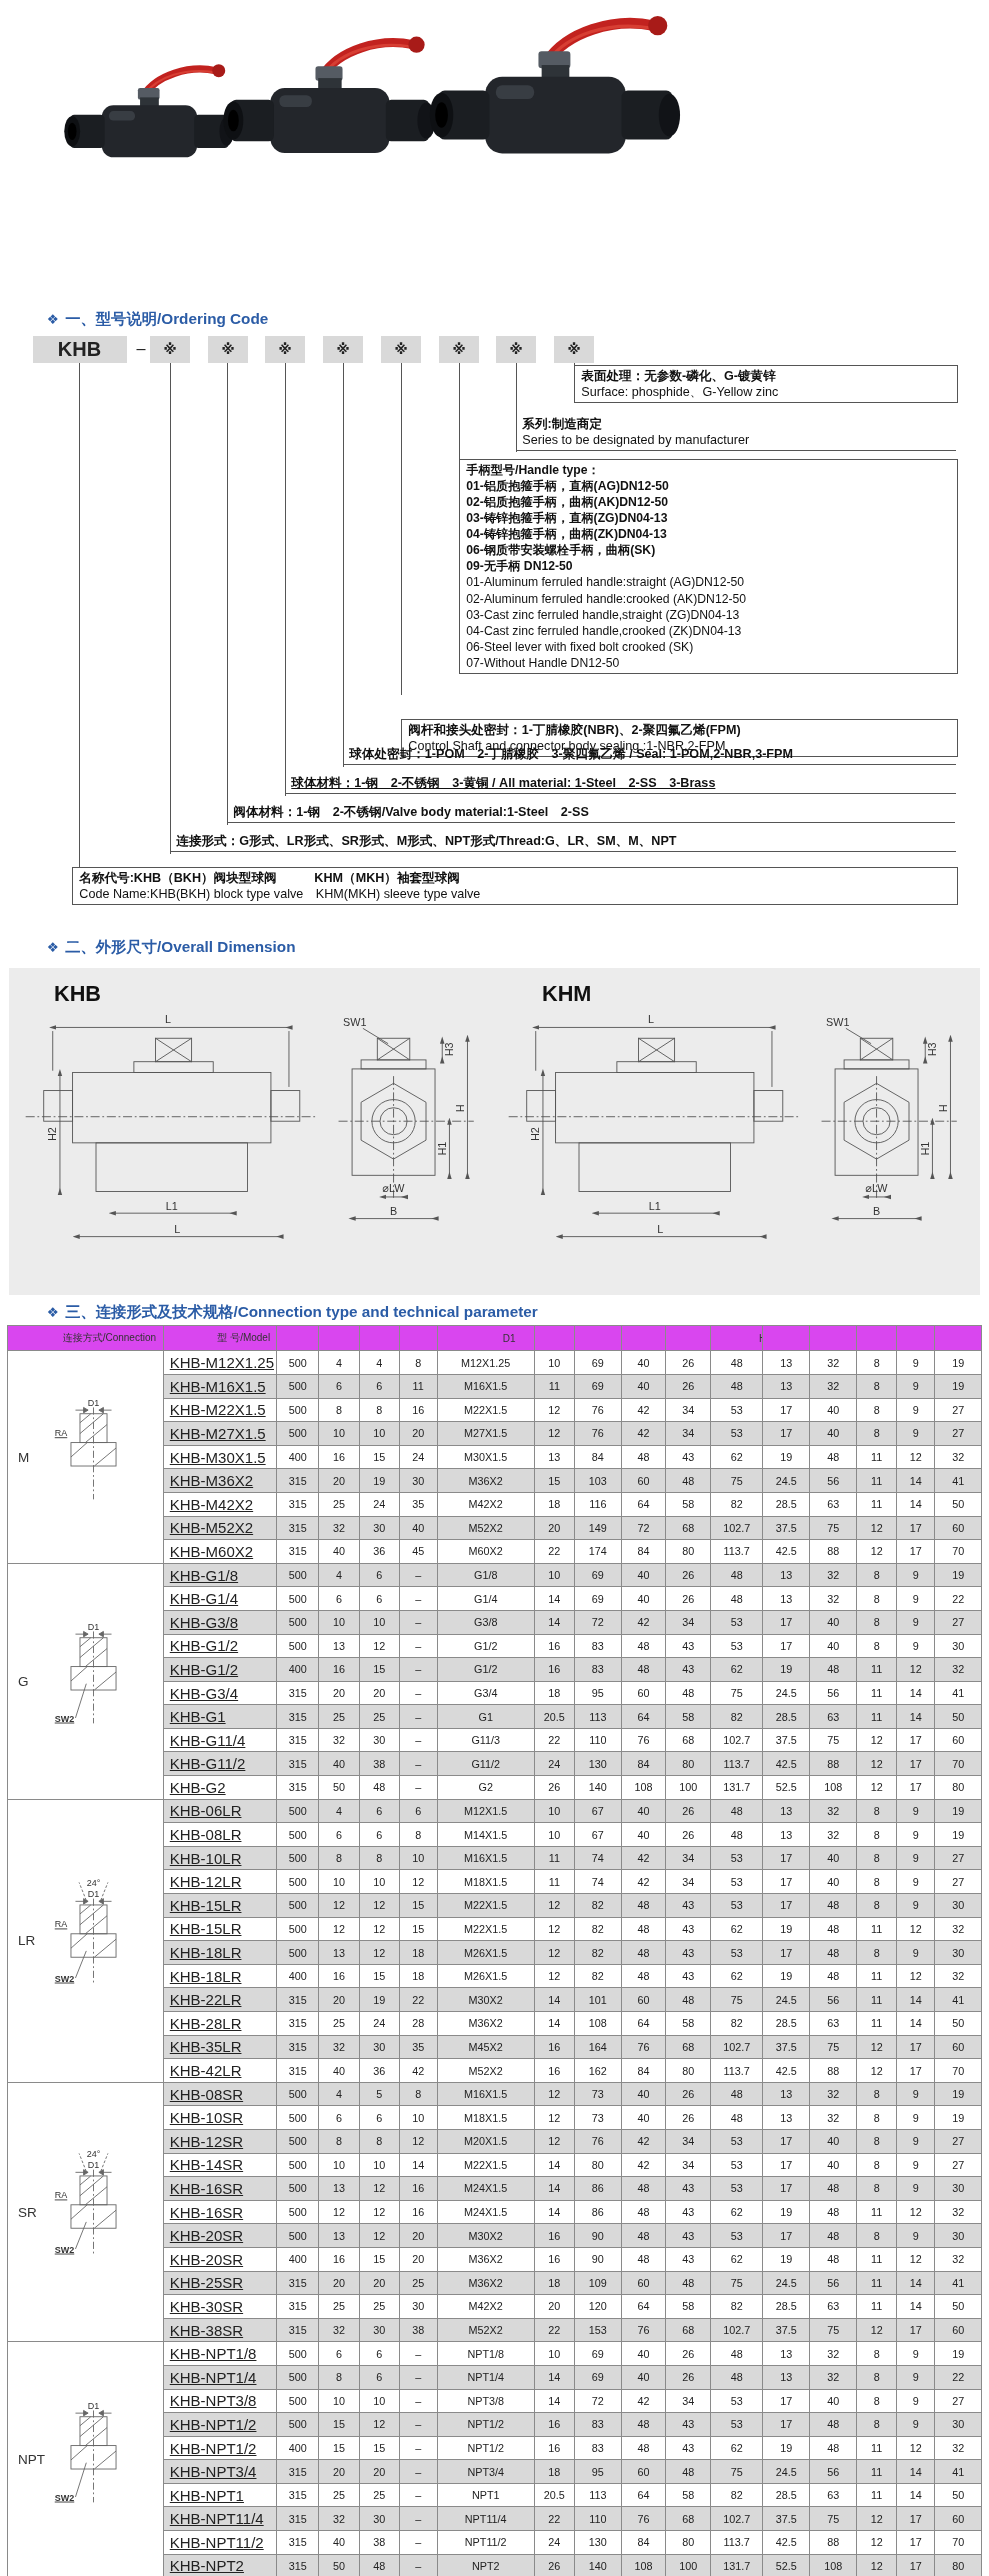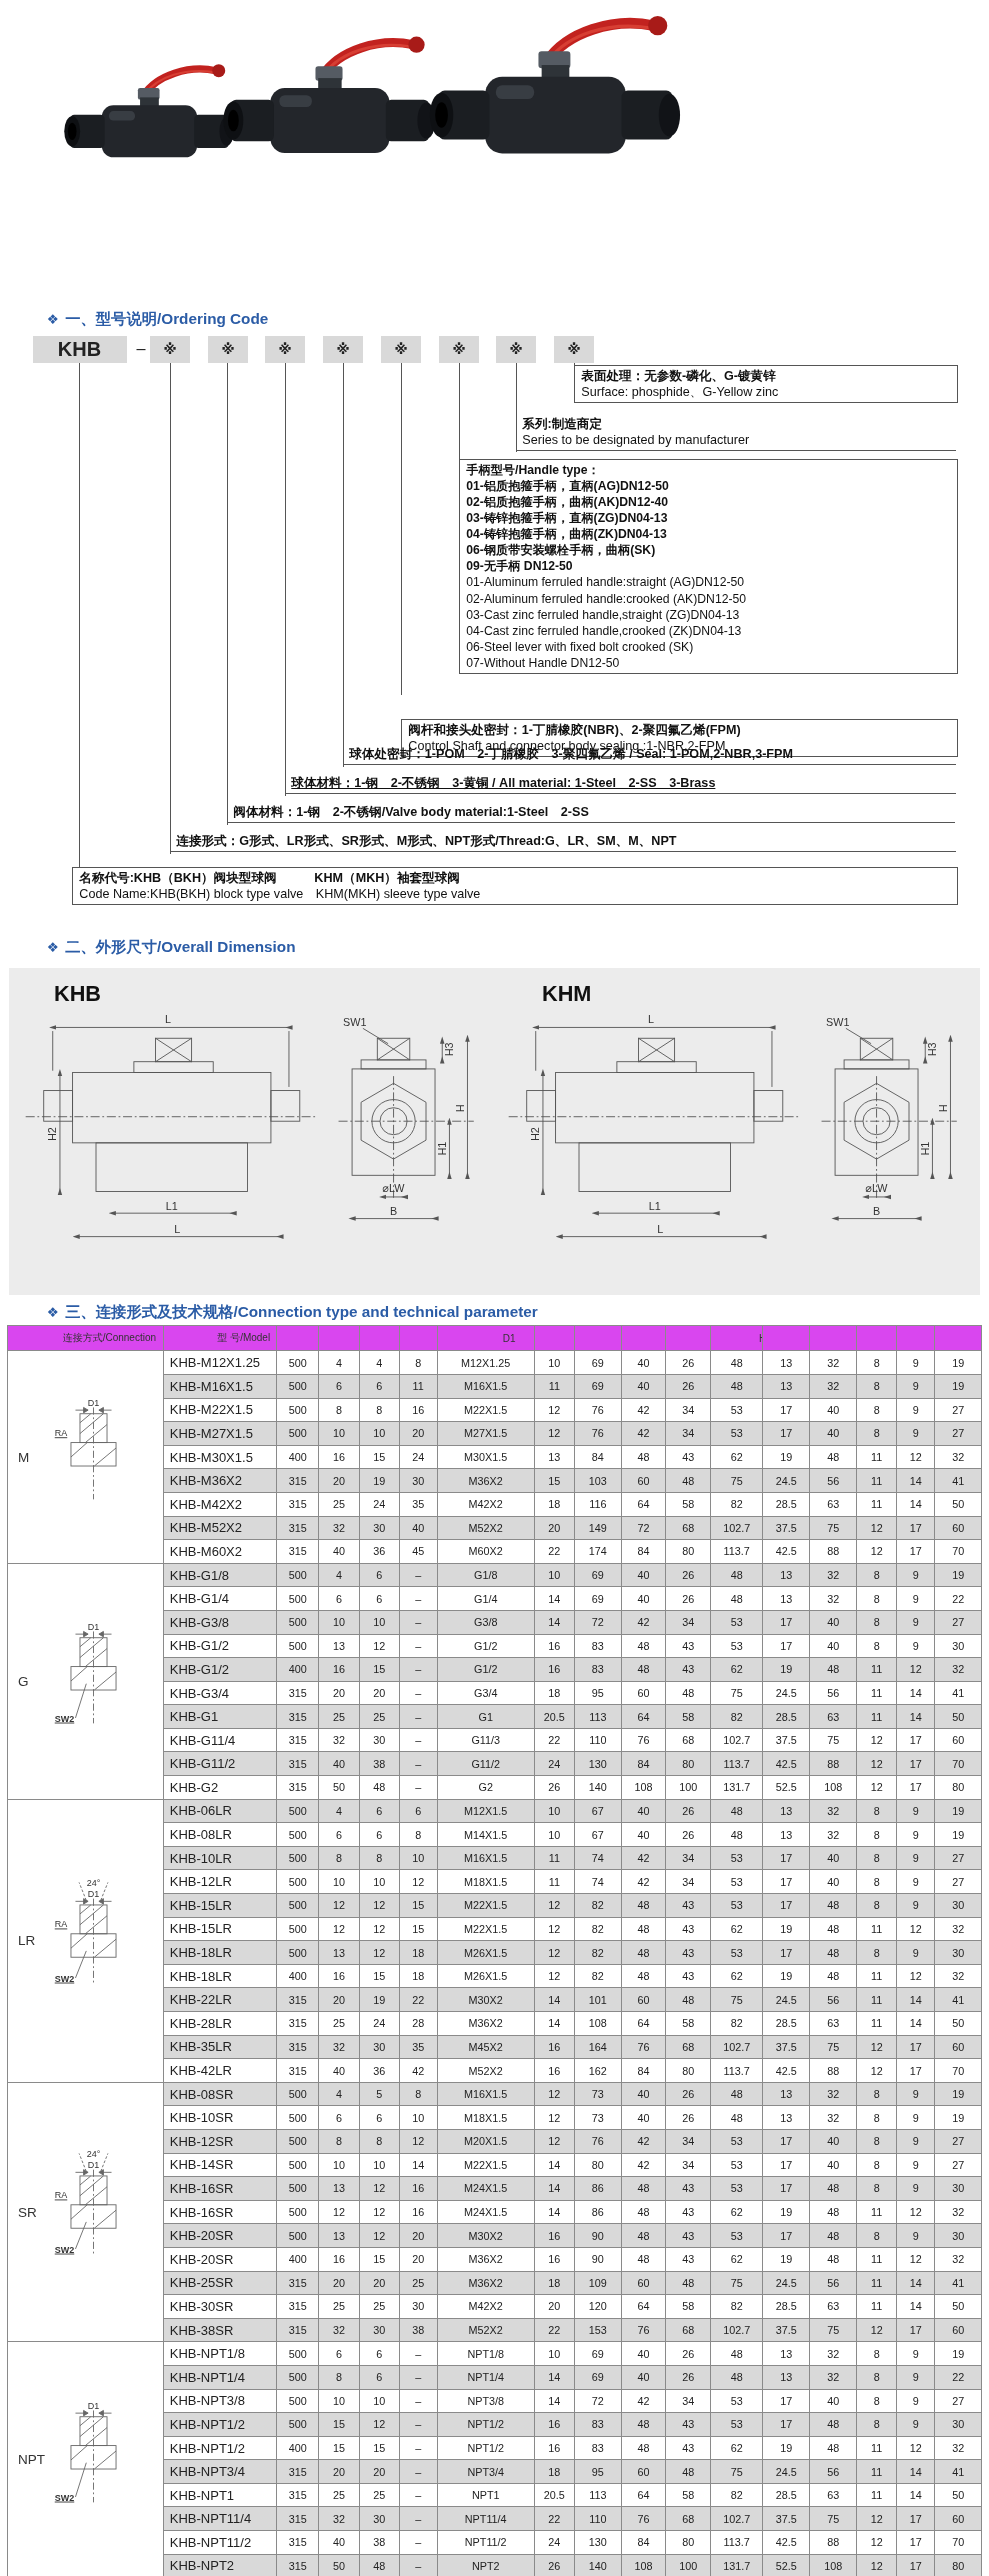--- a/index.html
+++ b/index.html
@@ -23,21 +23,21 @@
   .dim-title{position:absolute;top:12.6px;font-size:21.7px;font-weight:bold;color:#111;}
   .dim-svg{position:absolute;top:36px;}
   
   #param-table{position:absolute;left:7.2px;top:1325px;width:975px;border-collapse:collapse;
                table-layout:fixed;font-size:10.8px;color:#222;}
   #param-table th,#param-table td{border:0.9px solid #8a8a8a;text-align:center;padding:0 0.9px;
                height:22.6px;overflow:hidden;white-space:nowrap;}
   #param-table thead th{background:#d946ef;font-weight:normal;color:#333;height:24.4px;font-size:10px;padding-left:48px;}
   #param-table tbody tr:nth-child(even) td{background:#d9d9d9;}
   #param-table td.conn-cell{background:#ffffff !important;vertical-align:middle;}
-  #param-table td.model{text-align:left;padding-left:5.4px;font-size:13px;}
+  #param-table td.model{text-align:left;padding-left:5.4px;font-size:15px;text-decoration:underline;}
   .conn-inner{display:flex;align-items:center;justify-content:flex-start;}
   .conn-label{font-size:13.5px;color:#333;margin:0 7.2px 0 9px;min-width:27px;text-align:left;}
 </style>
 </head>
 <body>
 
 <svg id="photos" width="704" height="194" style="position:absolute;left:14.4px;top:5.4px;" viewBox="0 0 780 215">
   <defs>
     <g id="valve-proto">
       <path d="M -8 -50 C 10 -78, 55 -92, 92 -84" stroke="#c2221f" stroke-width="10" fill="none" stroke-linecap="round"></path>
@@ -71,21 +71,21 @@
       <div class="cnline">系列:制造商定</div>
       <div>Series to be designated by manufacturer</div>
     </div>
   <div class="anno boxed" style="left:574px;top:29px;width:372px;">
       <div class="cnline">表面处理：无参数-磷化、G-镀黄锌</div>
       <div>Surface: phosphide、G-Yellow zinc</div>
     </div>
   <div class="anno boxed" style="left:459px;top:123px;width:487px;font-size:12.2px;line-height:1.32;">
       <div class="cnline">手柄型号/Handle type：</div>
       <div class="cnline">01-铝质抱箍手柄，直柄(AG)DN12-50</div>
-      <div class="cnline">02-铝质抱箍手柄，曲柄(AK)DN12-40</div>
+      <div class="cnline">02-铝质抱箍手柄，曲柄(AK)DN12-50</div>
       <div class="cnline">03-铸锌抱箍手柄，直柄(ZG)DN04-13</div>
       <div class="cnline">04-铸锌抱箍手柄，曲柄(ZK)DN04-13</div>
       <div class="cnline">06-钢质带安装螺栓手柄，曲柄(SK)</div>
       <div class="cnline">09-无手柄                DN12-50</div>
       <div>01-Aluminum ferruled handle:straight (AG)DN12-50</div>
       <div>02-Aluminum ferruled handle:crooked (AK)DN12-50</div>
       <div>03-Cast zinc ferruled handle,straight (ZG)DN04-13</div>
       <div>04-Cast zinc ferruled handle,crooked (ZK)DN04-13</div>
       <div>06-Steel lever with fixed bolt crooked (SK)</div>
       <div>07-Without Handle             DN12-50</div>

